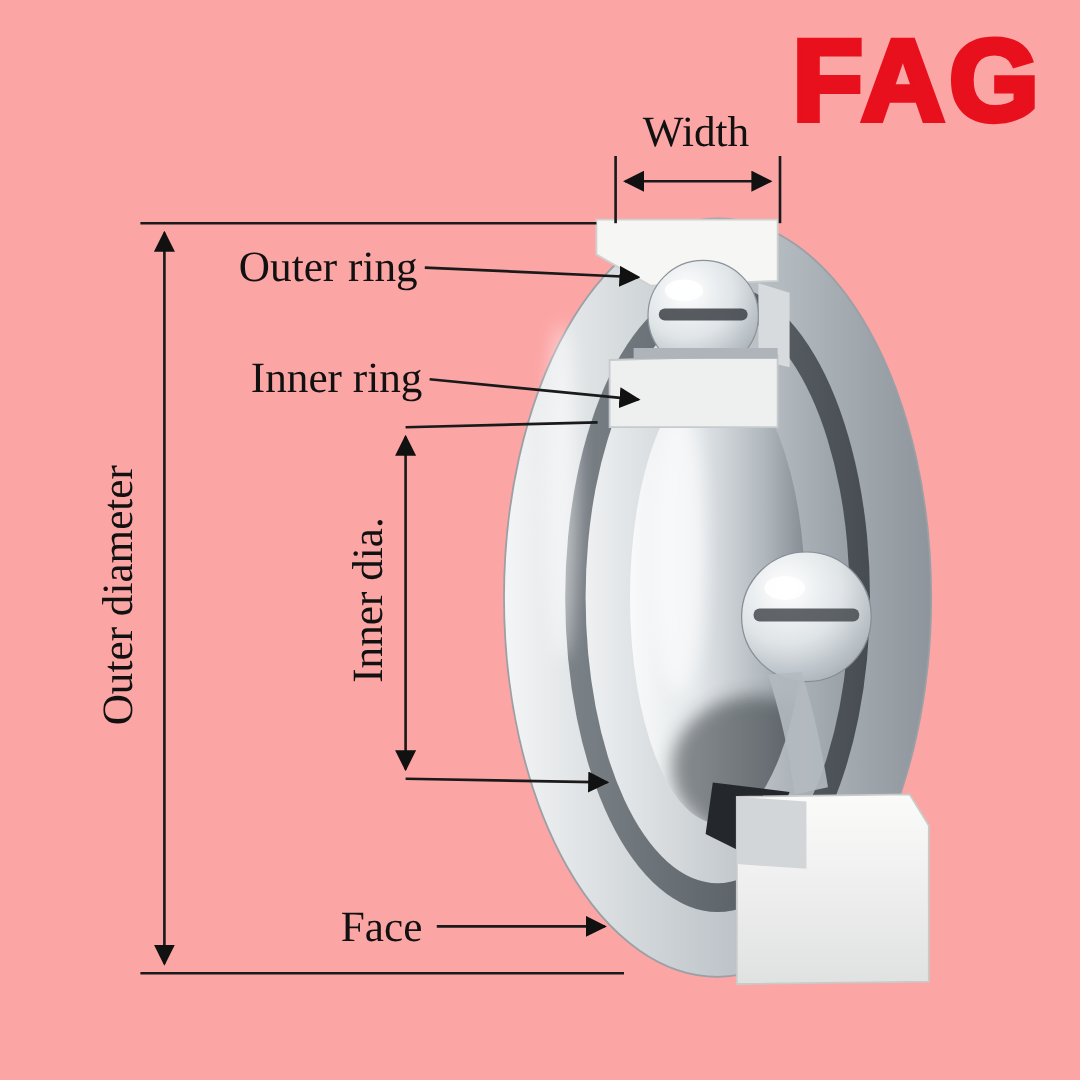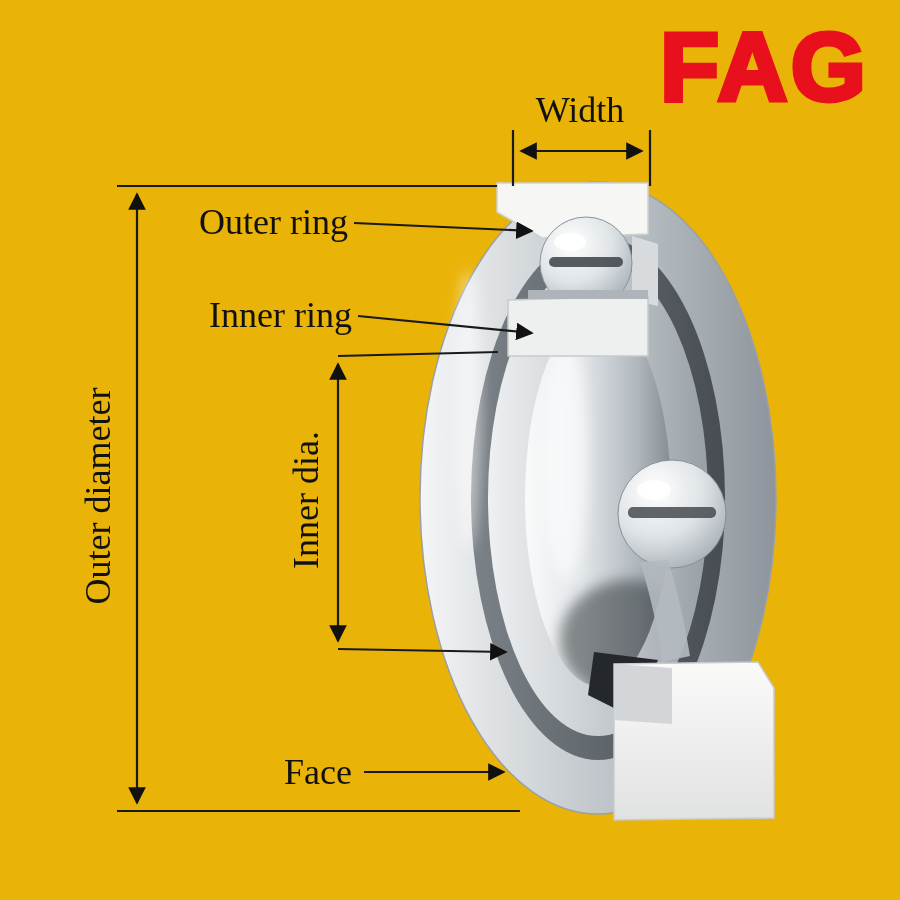--- a/index.html
+++ b/index.html
@@ -1,19 +1,19 @@
 <!DOCTYPE html>
 <html><head>
 <meta charset="utf-8">
 <style>
   html,body{margin:0;padding:0;background:#ffffff;}
   #canvas{
     position:relative;
     width:900px;height:900px;
-    background:#eab308;
+    background:#fca5a5;
     overflow:hidden;
     font-family:"Liberation Serif", serif;
   }
   svg{display:block;}
   text.dim-label{
     font-family:"Liberation Serif", serif;
     font-size:36px;
     fill:#111111;
   }
   text.brand{

